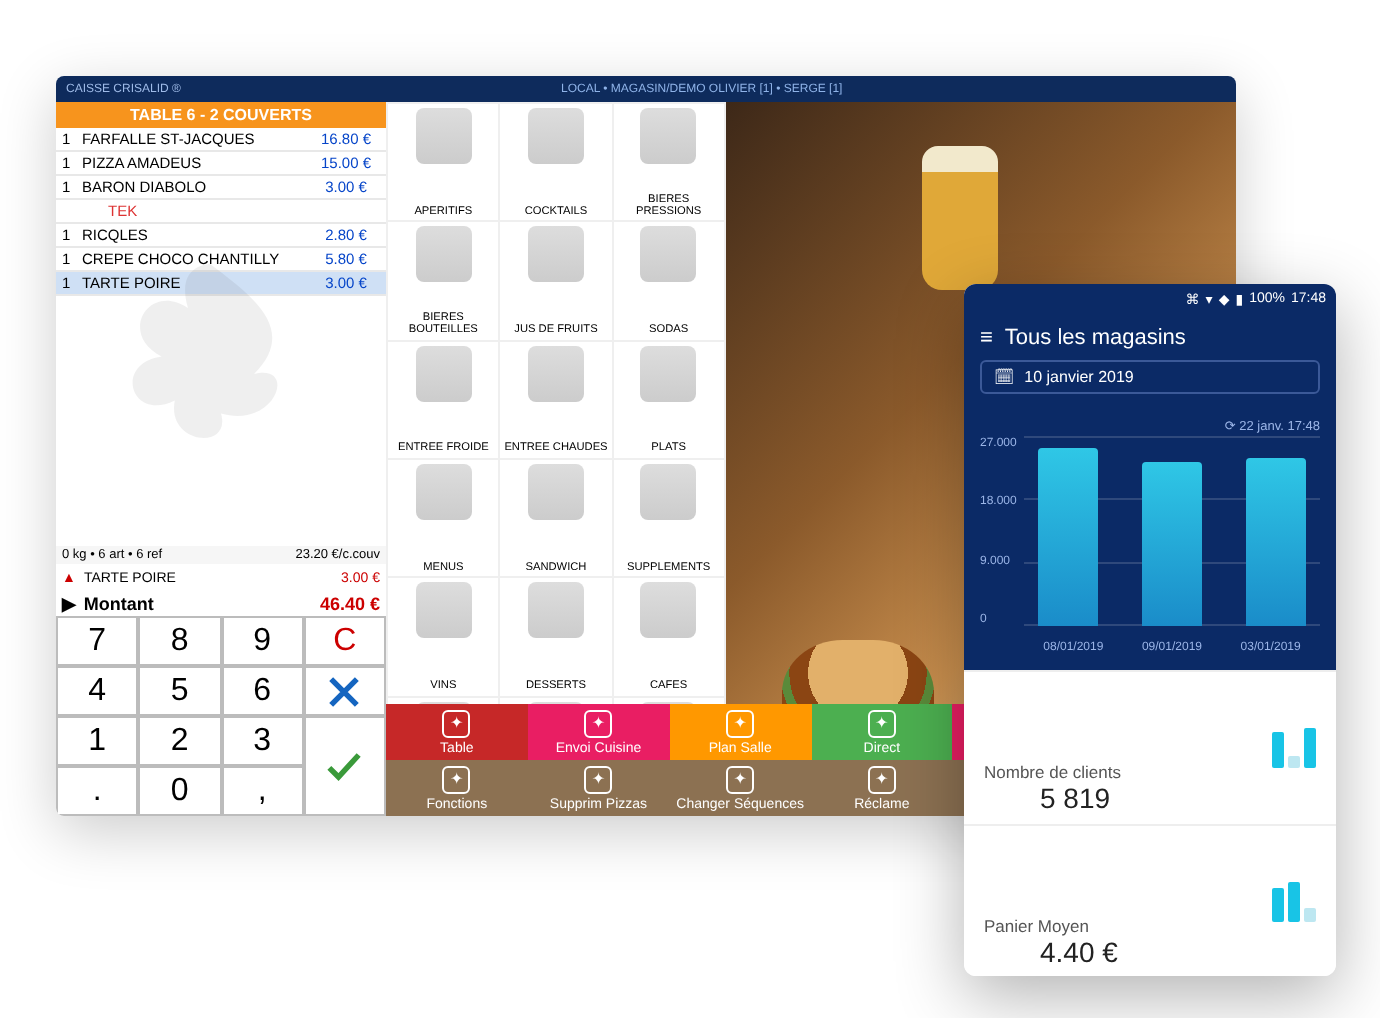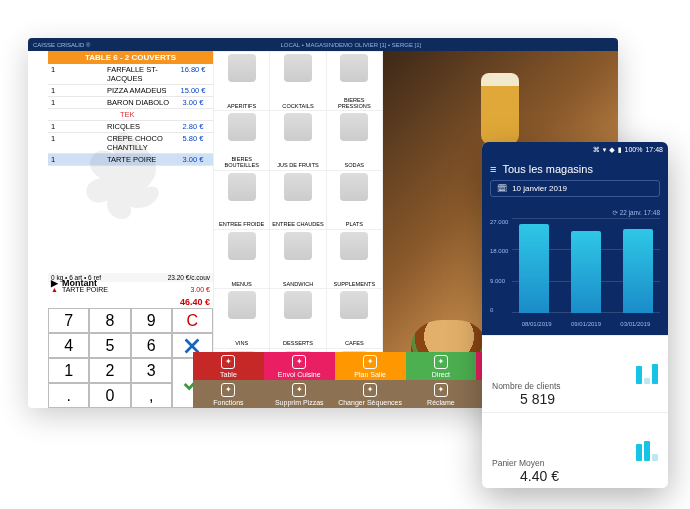--- a/index.html
+++ b/index.html
@@ -2,42 +2,42 @@
 <html><head>
 <meta charset="utf-8">
 <style>
   * { box-sizing: border-box; margin: 0; padding: 0; font-family: Arial, sans-serif; }
   body { background: #fff; width: 690px; height: 509px; position: relative; overflow: hidden; }
 
   
   .pos { position: absolute; left: 28px; top: 38px; width: 590px; height: 370px; border-radius: 4px; overflow: hidden; box-shadow: 0 8px 30px rgba(0,0,0,.2); background:#fff;}
   .titlebar { height: 13px; background: #0e2b5c; color:#9fbbe8; font-size:6px; display:flex; align-items:center; padding:0 5px; justify-content:space-between;}
   .titlebar .center { flex:1; text-align:center; color:#8fb3e8;}
-  .pos-body { display:flex; height:357px;padding-left:20px; }
+  .pos-body { display:flex; height:357px; }
 
   
   .ticket { width: 165px; background:#fff; position:relative; }
   .tick-head { background:#f7941d; color:#fff; text-align:center; font-size:8px; font-weight:bold; padding:2px 0;}
   .lines { font-size:7.5px; }
   .line { display:flex; padding:1px 3px; border-bottom:1px solid #e8e8e8;}
   .line.sel { background:#cfe0f5;}
   .line .q { width:10px;}
-  .line .n { flex:1;margin-left:46px;}
+  .line .n { flex:1;}
   .line .p { color:#0645c9; width:34px; text-align:center;}
   .line.sub { padding-left:16px; color:#d33;}
   .watermark{position:absolute;left:22px;top:70px;opacity:.09;}
   .sumbar { position:absolute; bottom:126px; left:0; right:0; font-size:6.5px; padding:1px 3px; display:flex; justify-content:space-between; background:#f6f6f6;}
   .sumline2 { position:absolute; bottom:114px; left:0; right:0; font-size:7px; padding:1px 3px; display:flex;}
   .sumline2 .tri{color:#c00;margin-right:4px;}
   .sumline2 .lbl{flex:1;}
   .sumline2 .v{color:#c00; width:34px; text-align:right;}
   .sumline3 { position:absolute; bottom:100px; left:0; right:0; font-size:9px; font-weight:bold; padding:1px 3px; display:flex;}
   .sumline3 .tri{color:#000;margin-right:4px;}
   .sumline3 .lbl{flex:1;}
-  .sumline3 .v{color:#c00;margin-top:19px;}
+  .sumline3 .v{color:#c00;}
 
   .keypad { position:absolute; bottom:0; left:0; right:0; height:100px; display:grid; grid-template-columns:repeat(4,1fr); grid-template-rows:repeat(4,1fr); background:#fff;}
   .key { border:1px solid #bcbcbc; display:flex; align-items:center; justify-content:center; font-size:16px; background:#fff;}
   .key.red{color:#c00;}
   .key.blue{color:#1565c0;}
   .key svg{width:22px;height:22px;}
 
   
   .cats { width:170px; background:#efefef; display:grid; grid-template-columns:repeat(3,1fr); grid-template-rows:repeat(6,1fr); gap:1px; padding:1px;}
   .cat { background:#fff; display:flex; flex-direction:column; align-items:center; justify-content:space-between; padding:2px 1px 1px;}

